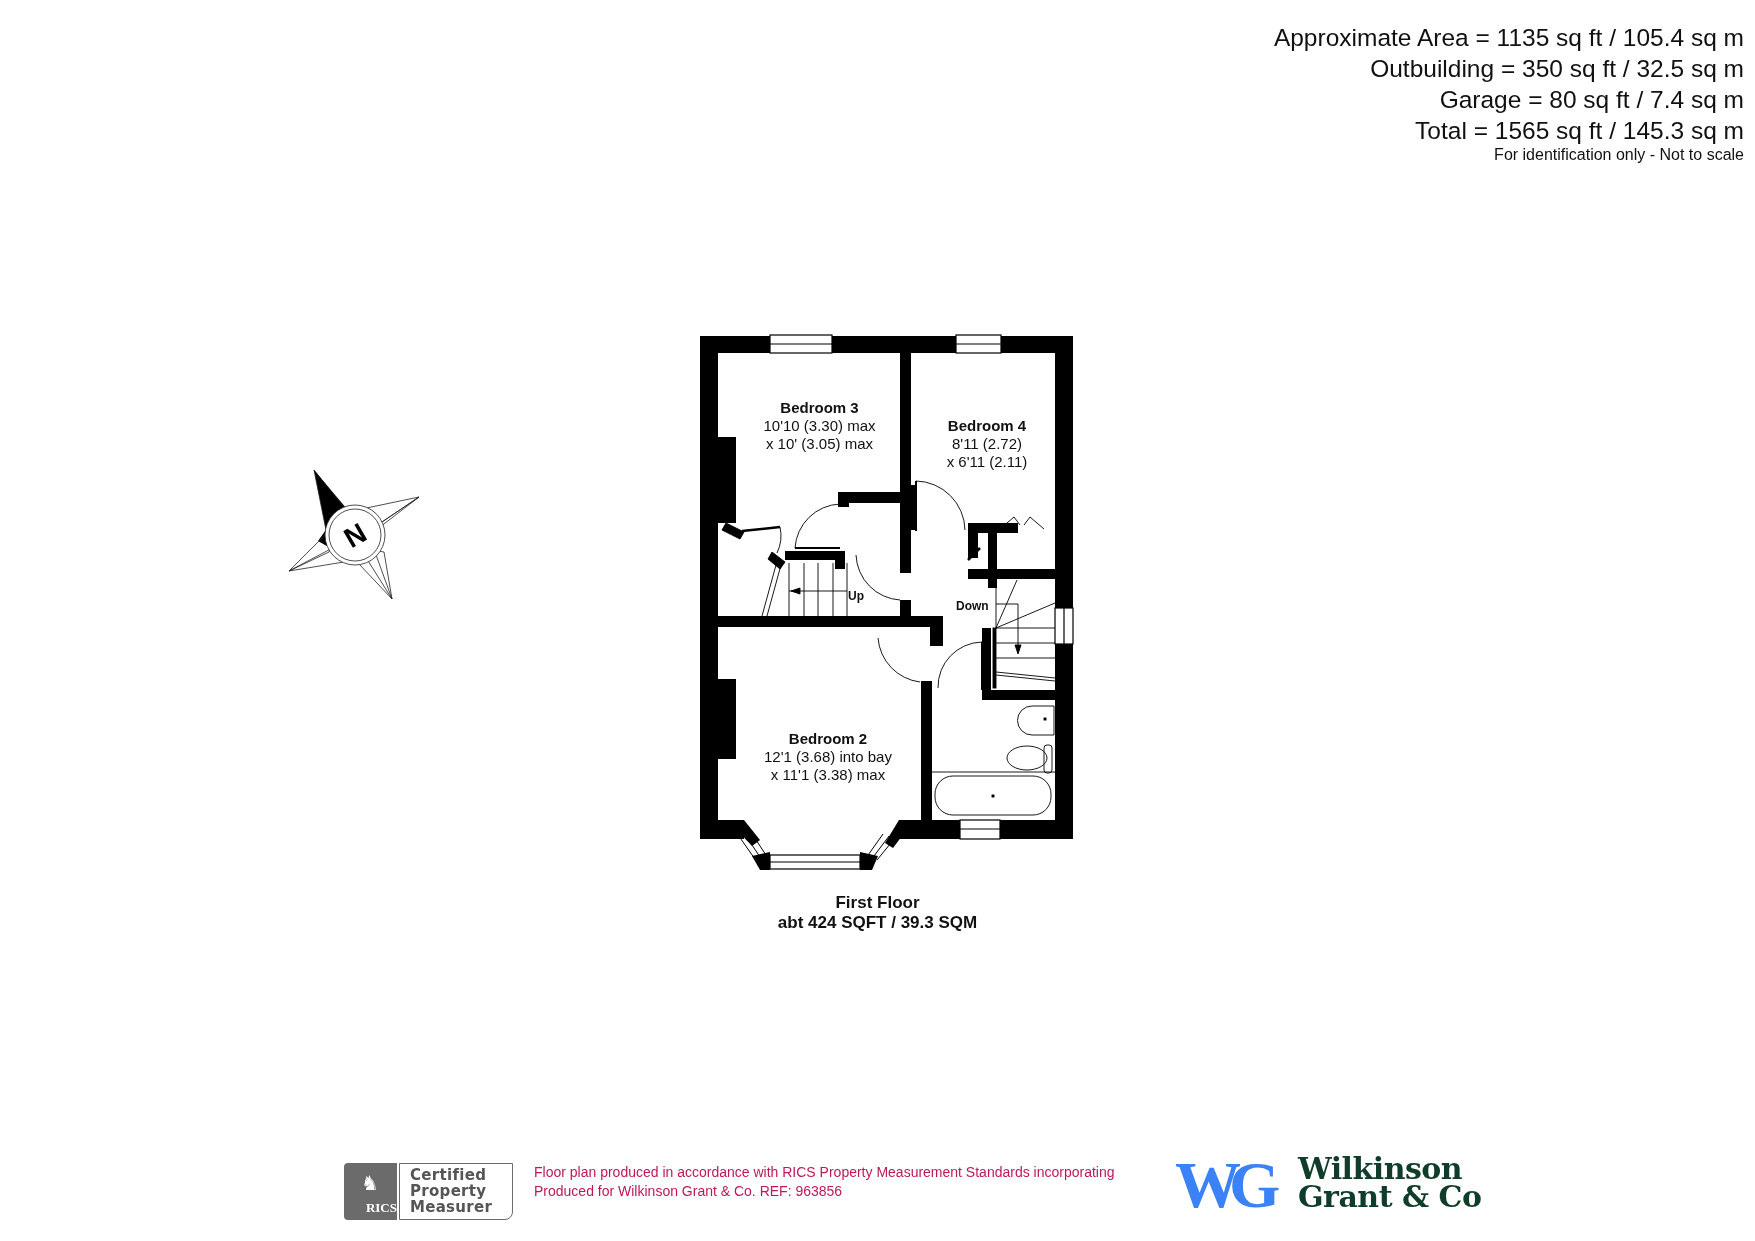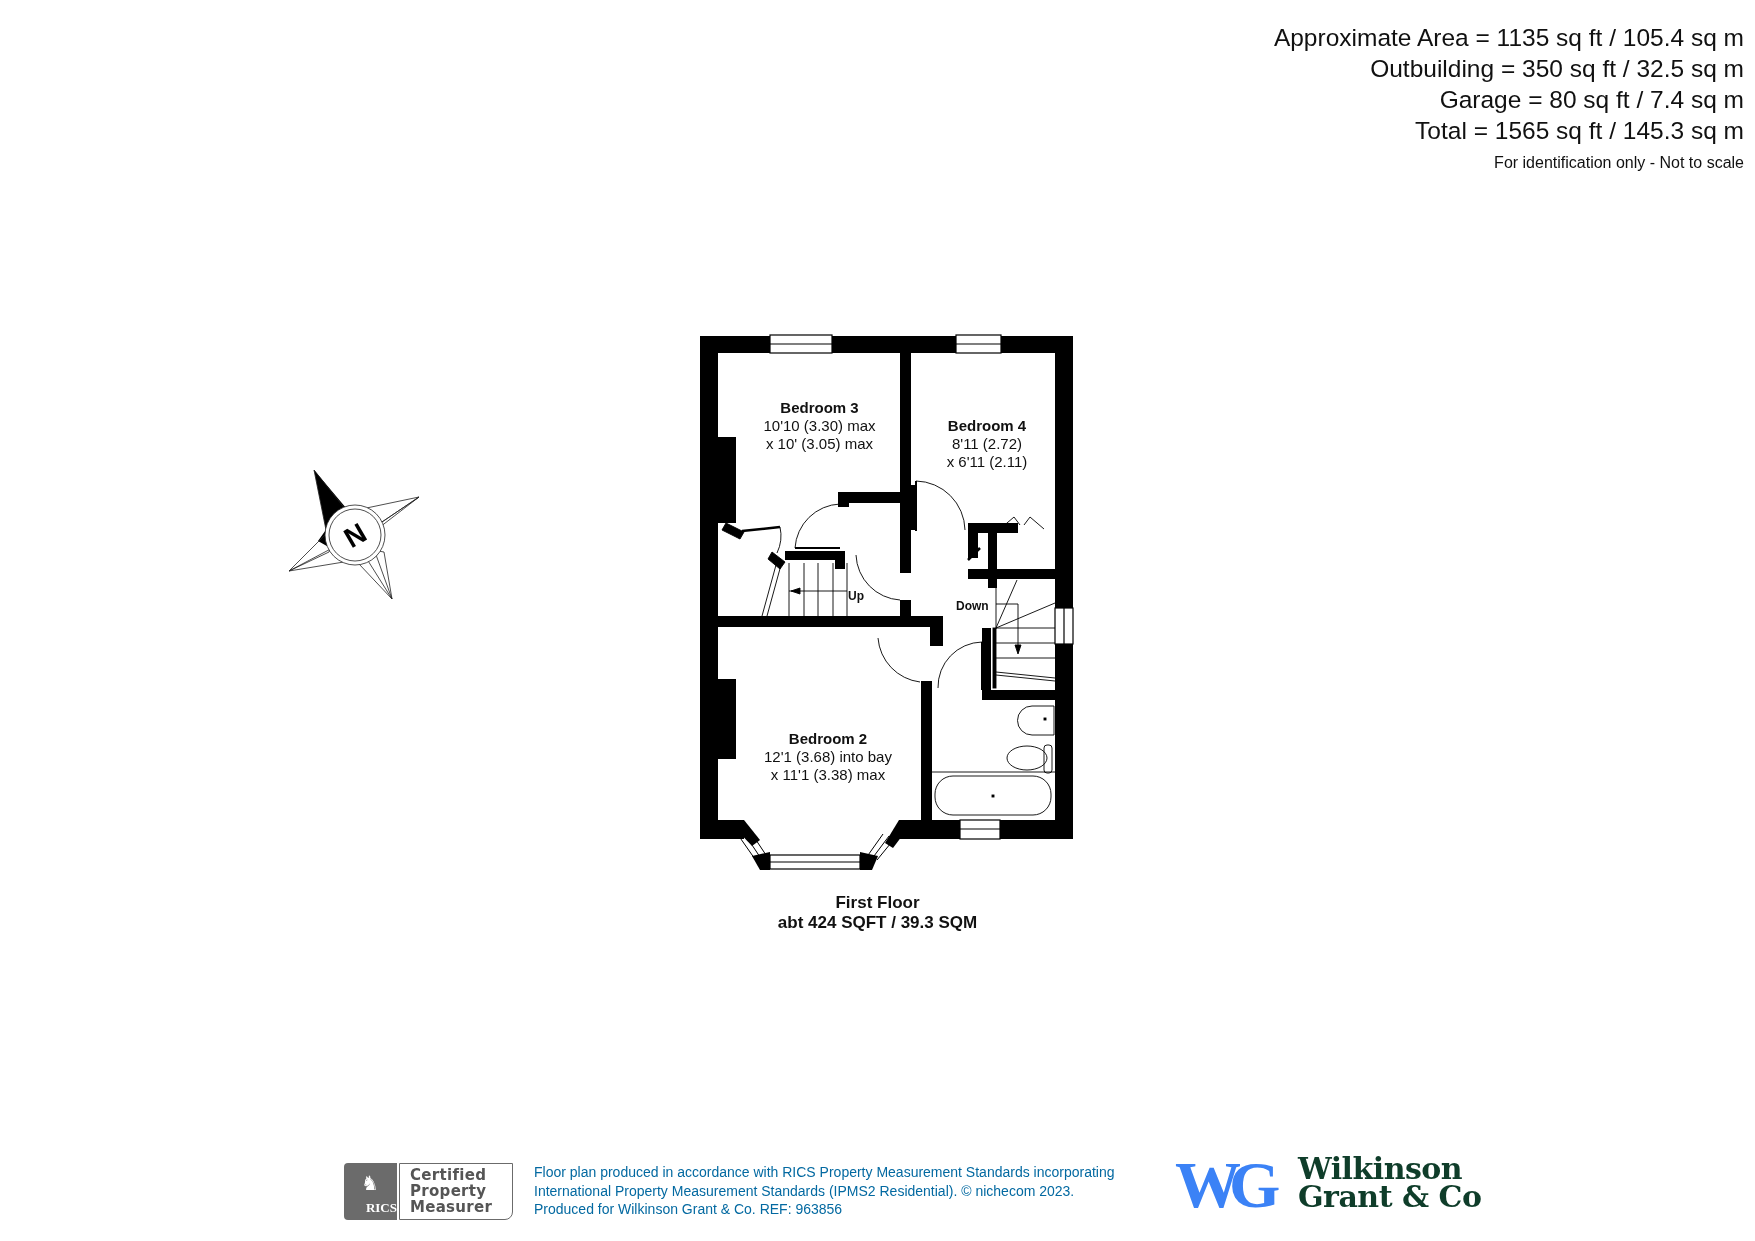--- a/index.html
+++ b/index.html
@@ -1,30 +1,30 @@
 <!DOCTYPE html>
 <html><head>
 <meta charset="utf-8">
 <style>
   html, body { margin: 0; padding: 0; background: #ffffff; }
   body { width: 1755px; height: 1241px; position: relative; overflow: hidden; font-family: "Liberation Sans", sans-serif; color: #111; }
   .areas { position: absolute; right: 11px; top: 22px; text-align: right; }
   .areas .line { font-size: 24.5px; line-height: 31px; white-space: nowrap; }
-  .areas .note { font-size: 16px; margin-top: 8px; }
+  .areas .note { font-size: 16px; }
   .plan { position: absolute; left: 0; top: 0; }
   .room-label { position: absolute; text-align: center; font-size: 15px; line-height: 18px; }
   .room-label .name { font-weight: bold; }
   .floor-caption { position: absolute; left: 760px; top: 893px; width: 235px; text-align: center; font-weight: bold; font-size: 17px; line-height: 20px; }
   .footer-rics { position: absolute; left: 344px; top: 1163px; width: 177px; height: 57px; }
   .rics-badge { position: absolute; left: 0; top: 0; width: 53px; height: 57px; background: #6b6b6b; border-radius: 4px 0 0 4px; color: #fff; }
   .rics-badge .lion { position: absolute; left: 17px; top: 8px; font-size: 20px; }
   .rics-badge .txt { position: absolute; left: 0; width: 53px; top: 37px; text-align: right; font-weight: bold; font-size: 13px; font-family: "Liberation Serif", serif; }
   .rics-box { position: absolute; left: 55px; top: 0; width: 112px; height: 55px; border: 1px solid #6b6b6b; border-radius: 0 0 8px 0; }
   .rics-box .txt { position: absolute; left: 10px; top: 3px; font-size: 15px; line-height: 16px; font-weight: bold; color: #555; font-family: "DejaVu Sans", sans-serif; letter-spacing: 0.3px; }
-  .footer-text { position: absolute; left: 534px; top: 1163px; font-size: 14px; line-height: 18.5px; color: #0369a1; white-space: nowrap; }
+  .footer-text { position: absolute; left: 534px; top: 1163px; font-size: 14px; line-height: 18.5px; color: #be185d; white-space: nowrap; }
   .logo { position: absolute; left: 1175px; top: 1155px; height: 60px; }
   .logo .wg { position: absolute; left: 0; top: -8px; font-size: 66px; font-weight: bold; color: #3b82f6; font-family: "Liberation Serif", serif; letter-spacing: -12px; }
   .logo .name { position: absolute; left: 117px; top: 0; font-size: 30px; line-height: 28px; color: #0f3d2a; font-weight: bold; font-family: "DejaVu Serif", serif; white-space: nowrap; letter-spacing: -0.5px; margin-left: 6px; }
 </style>
 </head>
 <body>
 
 <div class="areas">
   <div class="line">Approximate Area = 1135 sq ft / 105.4 sq m</div>
   <div class="line">Outbuilding = 350 sq ft / 32.5 sq m</div>
@@ -205,21 +205,20 @@
     <div class="txt">
       <div>Certified</div>
       <div>Property</div>
       <div>Measurer</div>
     </div>
   </div>
 </div>
 
 <div class="footer-text">
   <div>Floor plan produced in accordance with RICS Property Measurement Standards incorporating</div>
-  <div>International Property Measurement Standards (IPMS2 Residential).   © nichecom 2023.</div>
   <div>Produced for Wilkinson Grant &amp; Co.   REF: 963856</div>
 </div>
 
 <div class="logo">
   <span class="wg">WG</span>
   <div class="name">
     <div>Wilkinson</div>
     <div>Grant &amp; Co</div>
   </div>
 </div>

